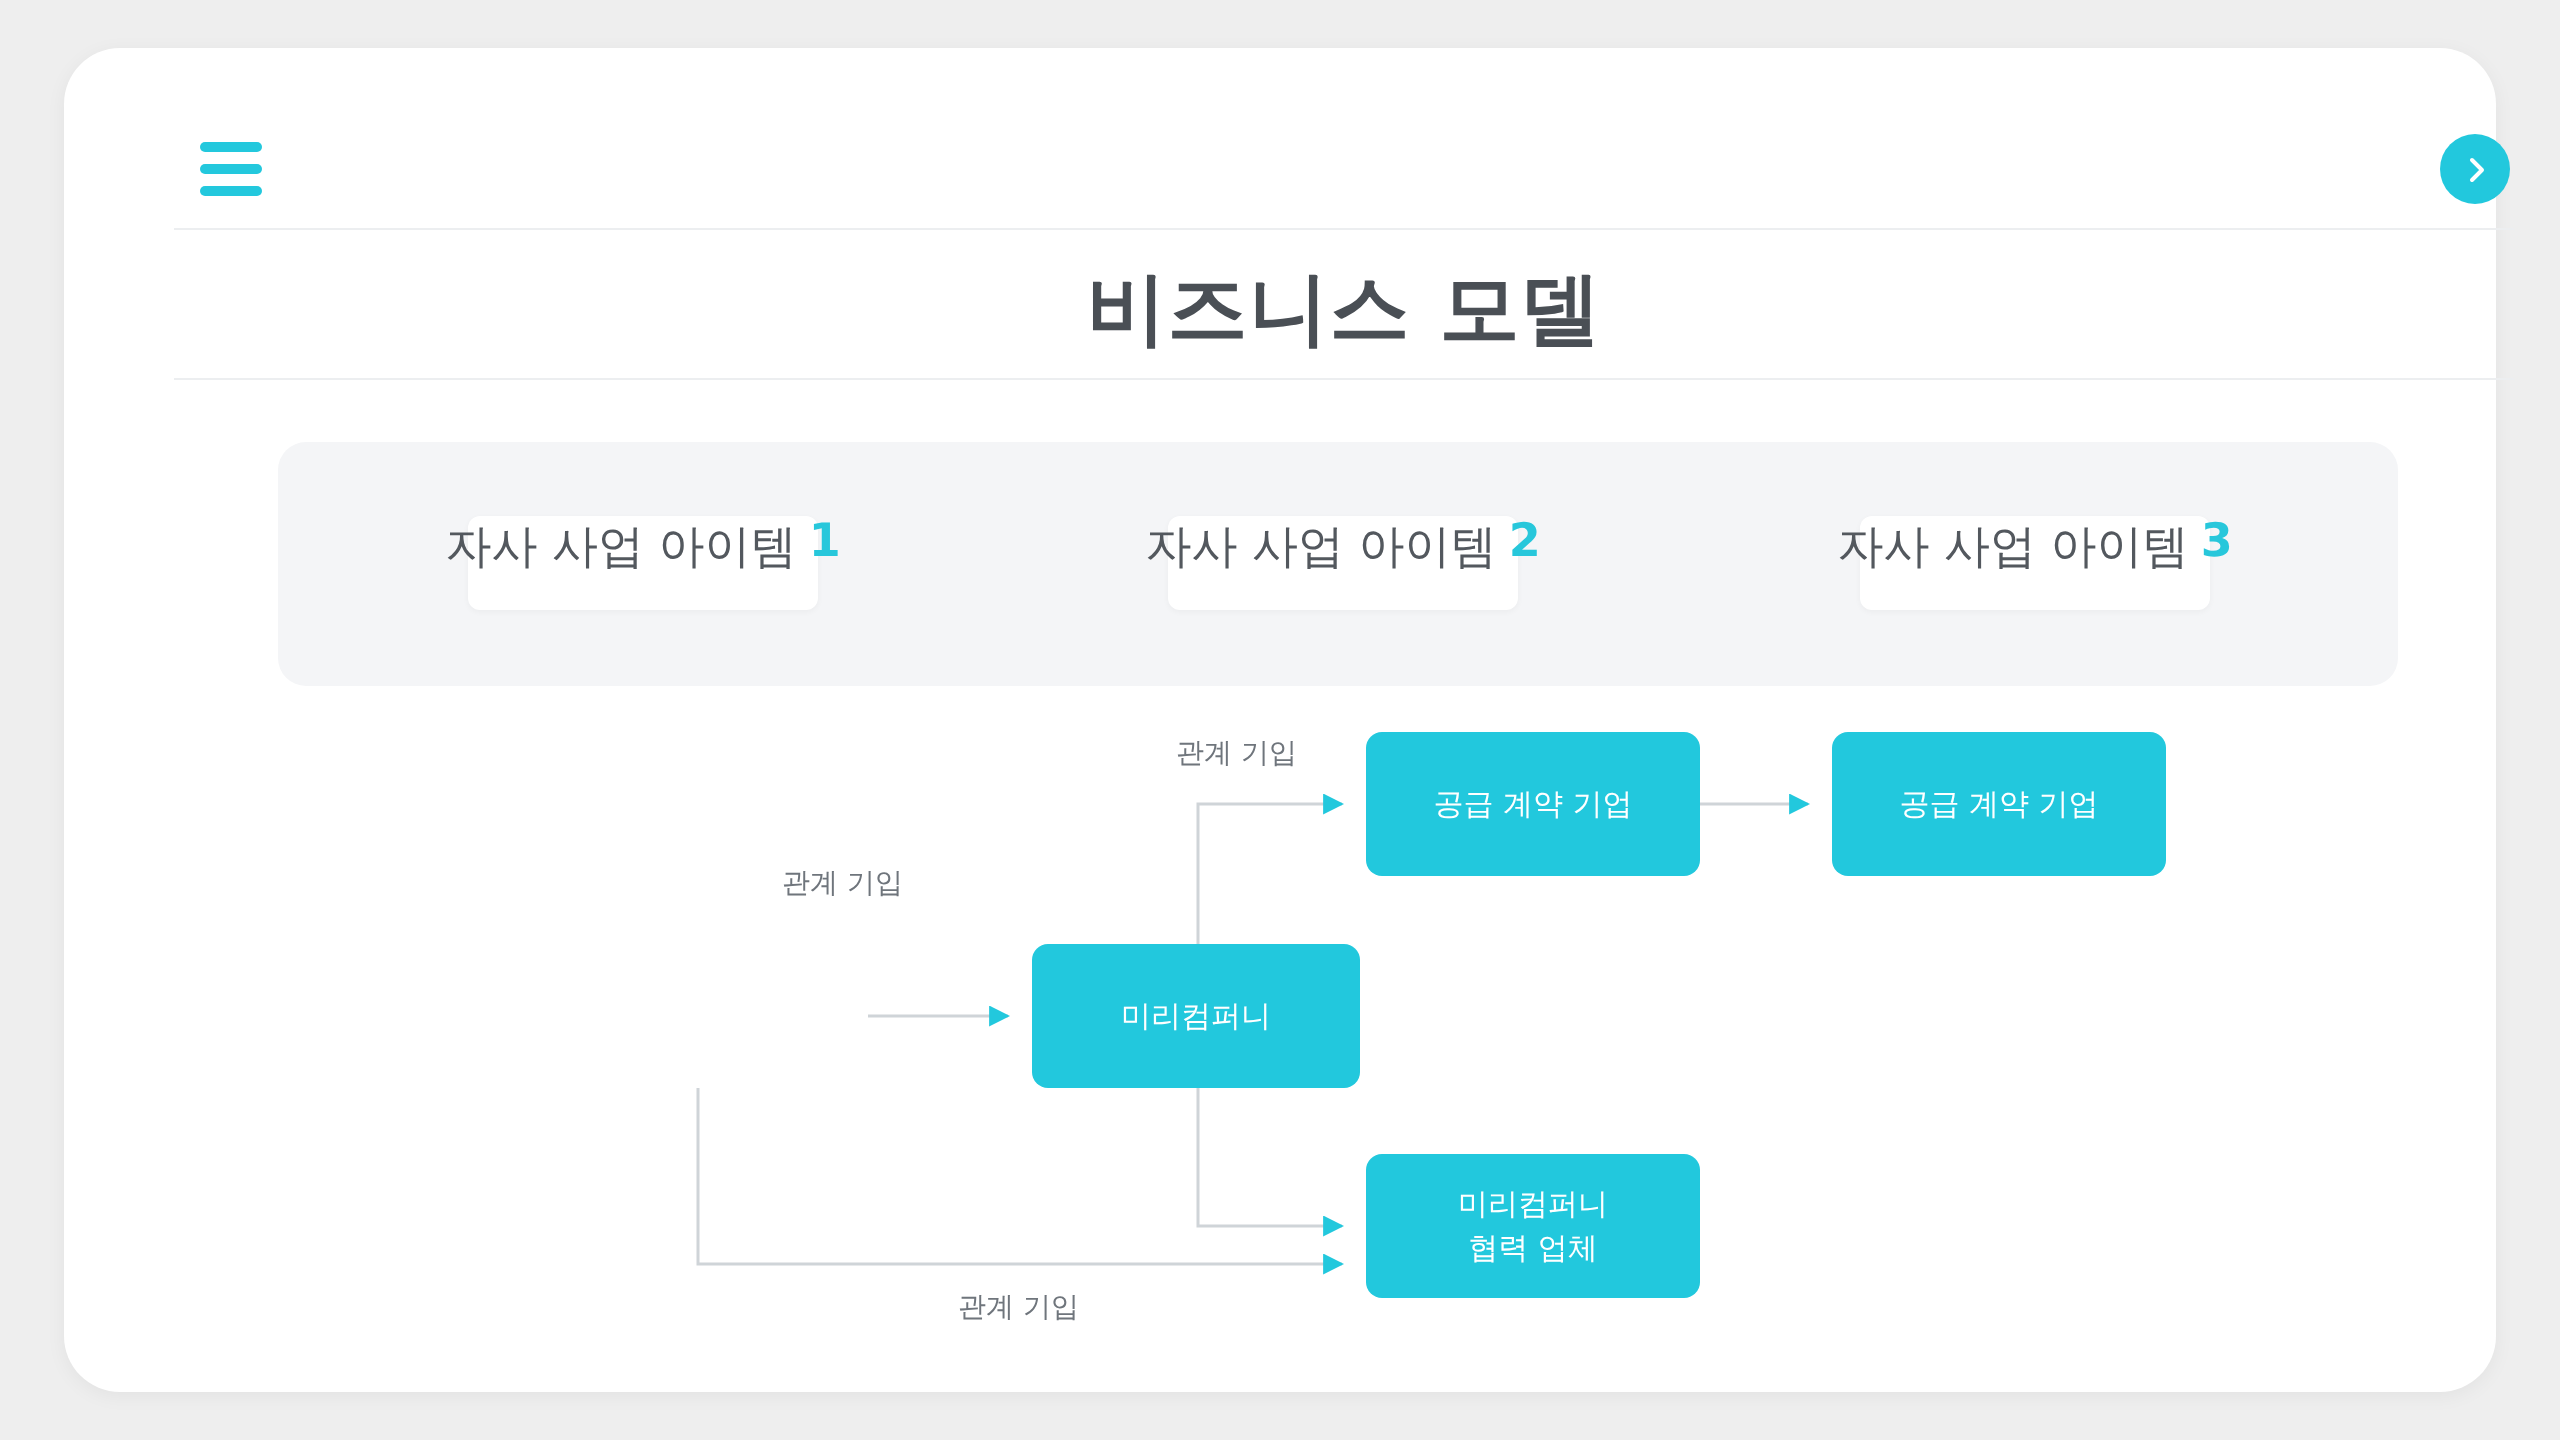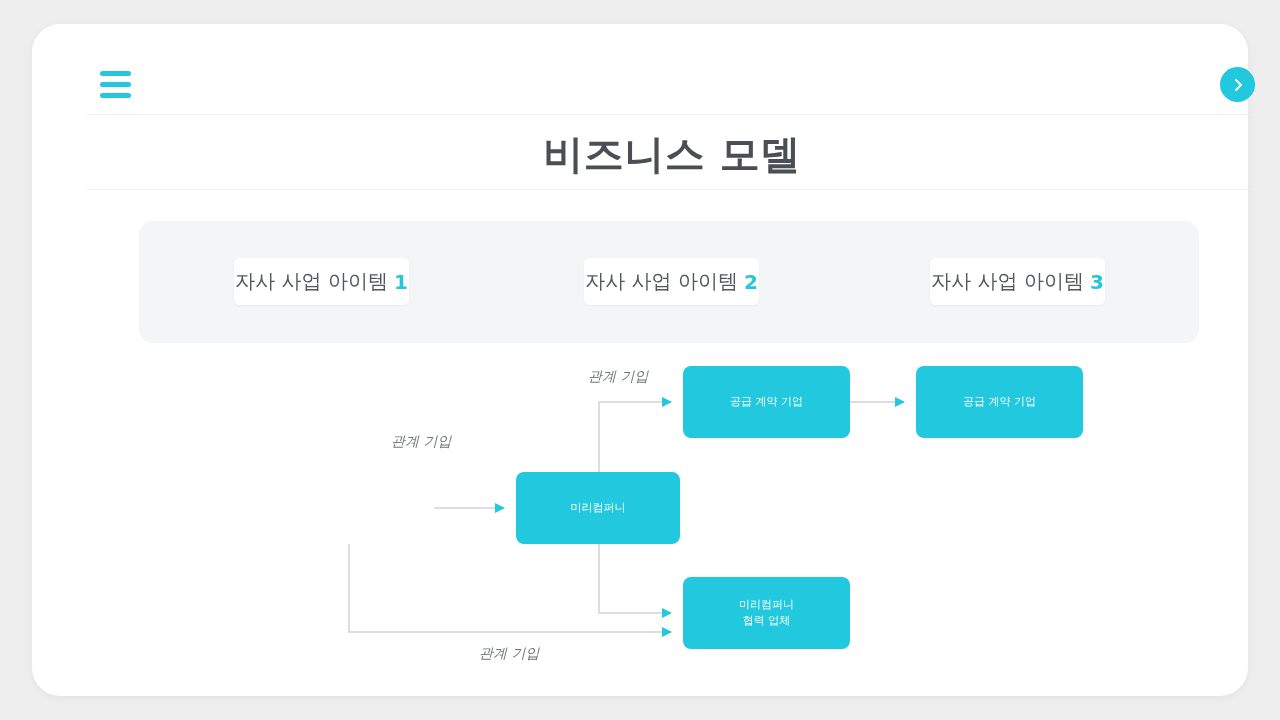--- a/index.html
+++ b/index.html
@@ -98,24 +98,23 @@
     border-radius: 14px;
   }
 
   .item-card {
     position: absolute;
     top: 234px;
     height: 47px;
     background: #ffffff;
     border-radius: 6px;
     display: flex;
-    align-items: center;
     justify-content: center;
     box-shadow: 0 1px 3px rgba(0,0,0,0.04);
-    font-size: 20px;
+    font-size: 23px;
     color: #53585e;
     white-space: nowrap;
     cursor: pointer;
   }
   .item-card .num {
     color: #27c7db;
     font-weight: 700;
     margin-left: 6px;
   }
   .item-1 { left: 202px; width: 175px; }
@@ -135,39 +134,38 @@
 
   .node {
     position: absolute;
     background: #22c8dd;
     border-radius: 8px;
     display: flex;
     align-items: center;
     justify-content: center;
     text-align: center;
     color: #ffffff;
-    font-size: 11px;
+    font-size: 15px;
     line-height: 1.5;
     cursor: pointer;
     pointer-events: auto;
   }
 
   .node-supplier  { left: 238px; top: 448px; width: 164px; height: 72px; }
   .node-company   { left: 484px; top: 448px; width: 164px; height: 72px; }
   .node-contract1 { left: 651px; top: 342px; width: 167px; height: 72px; }
   .node-contract2 { left: 884px; top: 342px; width: 167px; height: 72px; }
   .node-partner   { left: 651px; top: 553px; width: 167px; height: 72px; }
 
   .edge-label {
     position: absolute;
     font-size: 14px;
     color: #6f757c;
     white-space: nowrap;
     pointer-events: none;
-    font-style: italic;
   }
   .lbl-1 { left: 556px; top: 344px; }
   .lbl-2 { left: 359px; top: 409px; }
   .lbl-3 { left: 447px; top: 621px; }
 </style>
 </head>
 <body>
 
 <div id="slide">
 

